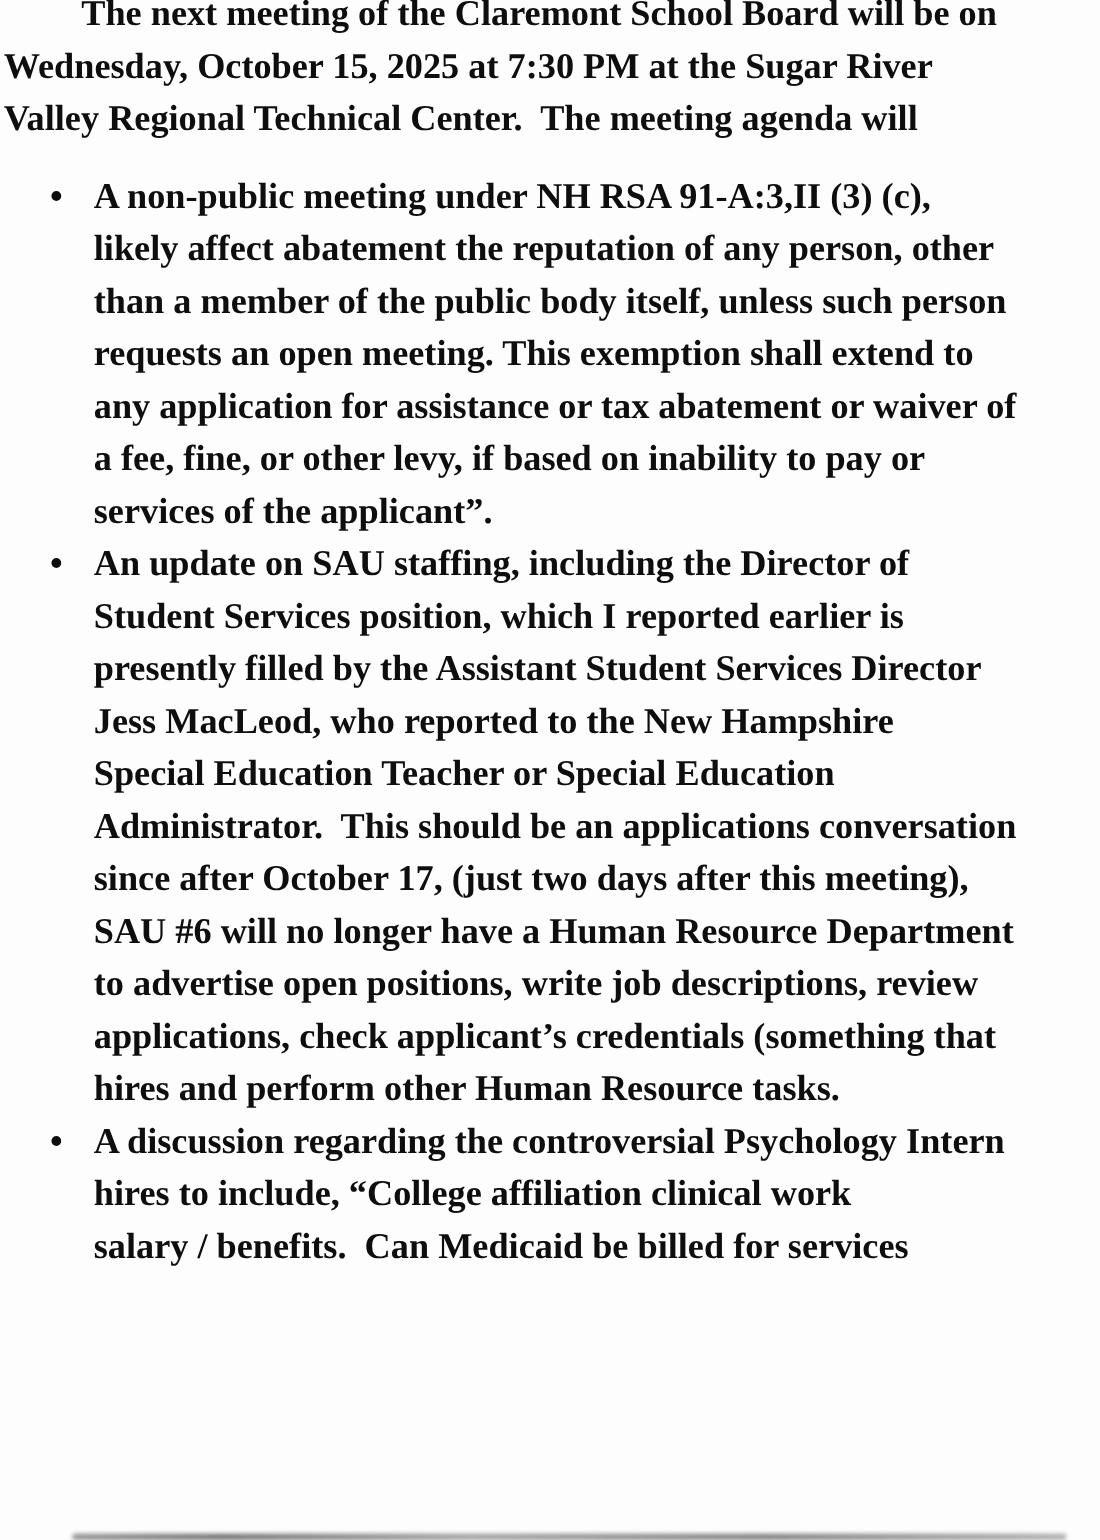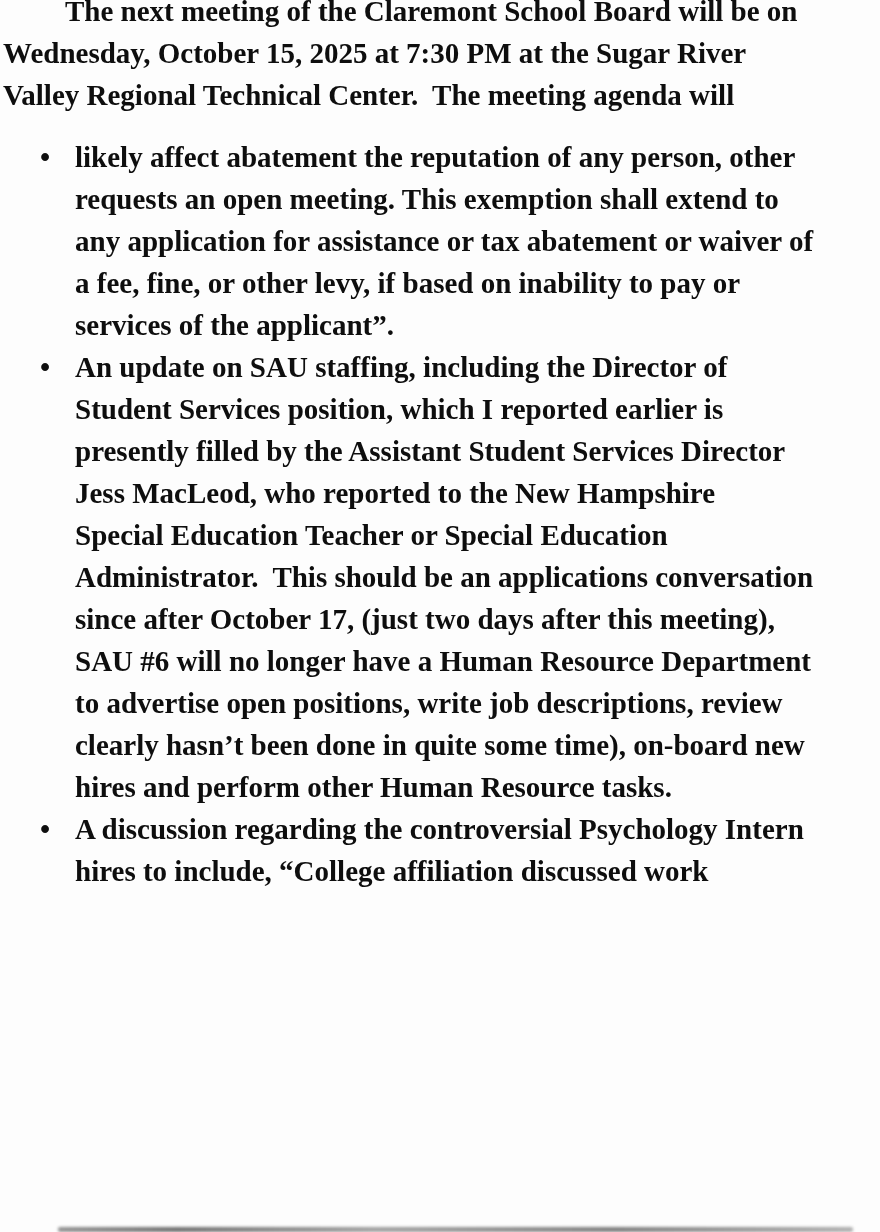--- a/index.html
+++ b/index.html
@@ -67,44 +67,47 @@
   <div class="intro">
     <div class="line first">The next meeting of the Claremont School Board will be on</div>
     <div class="line">Wednesday, October 15, 2025 at 7:30 PM at the Sugar River</div>
     <div class="line">Valley Regional Technical Center.  The meeting agenda will</div>
   </div>
 
   <div class="agenda-list">
 
     <div class="agenda-item">
       <span class="bullet-marker">•</span>
+      <div class="line">A non-public meeting under NH RSA 91-A:3,II (3) (c),</div>
       <div class="line">likely affect abatement the reputation of any person, other</div>
+      <div class="line">than a member of the public body itself, unless such person</div>
       <div class="line">requests an open meeting. This exemption shall extend to</div>
       <div class="line">any application for assistance or tax abatement or waiver of</div>
       <div class="line">a fee, fine, or other levy, if based on inability to pay or</div>
       <div class="line">services of the applicant”.</div>
     </div>
 
     <div class="agenda-item">
       <span class="bullet-marker">•</span>
       <div class="line">An update on SAU staffing, including the Director of</div>
       <div class="line">Student Services position, which I reported earlier is</div>
       <div class="line">presently filled by the Assistant Student Services Director</div>
       <div class="line">Jess MacLeod, who reported to the New Hampshire</div>
       <div class="line">Special Education Teacher or Special Education</div>
       <div class="line">Administrator.  This should be an applications conversation</div>
       <div class="line">since after October 17, (just two days after this meeting),</div>
       <div class="line">SAU #6 will no longer have a Human Resource Department</div>
       <div class="line">to advertise open positions, write job descriptions, review</div>
-      <div class="line">clearly hasn’t been done in quite some time), on-board new</div>
+      <div class="line">applications, check applicant’s credentials (something that</div>
       <div class="line">hires and perform other Human Resource tasks.</div>
     </div>
 
     <div class="agenda-item">
       <span class="bullet-marker">•</span>
       <div class="line">A discussion regarding the controversial Psychology Intern</div>
-      <div class="line">hires to include, “College affiliation discussed work</div>
+      <div class="line">hires to include, “College affiliation clinical work</div>
+      <div class="line">salary / benefits.  Can Medicaid be billed for services</div>
     </div>
 
   </div>
 </div>
 
 <div class="bottom-cutoff"></div>
 
 </body></html>

